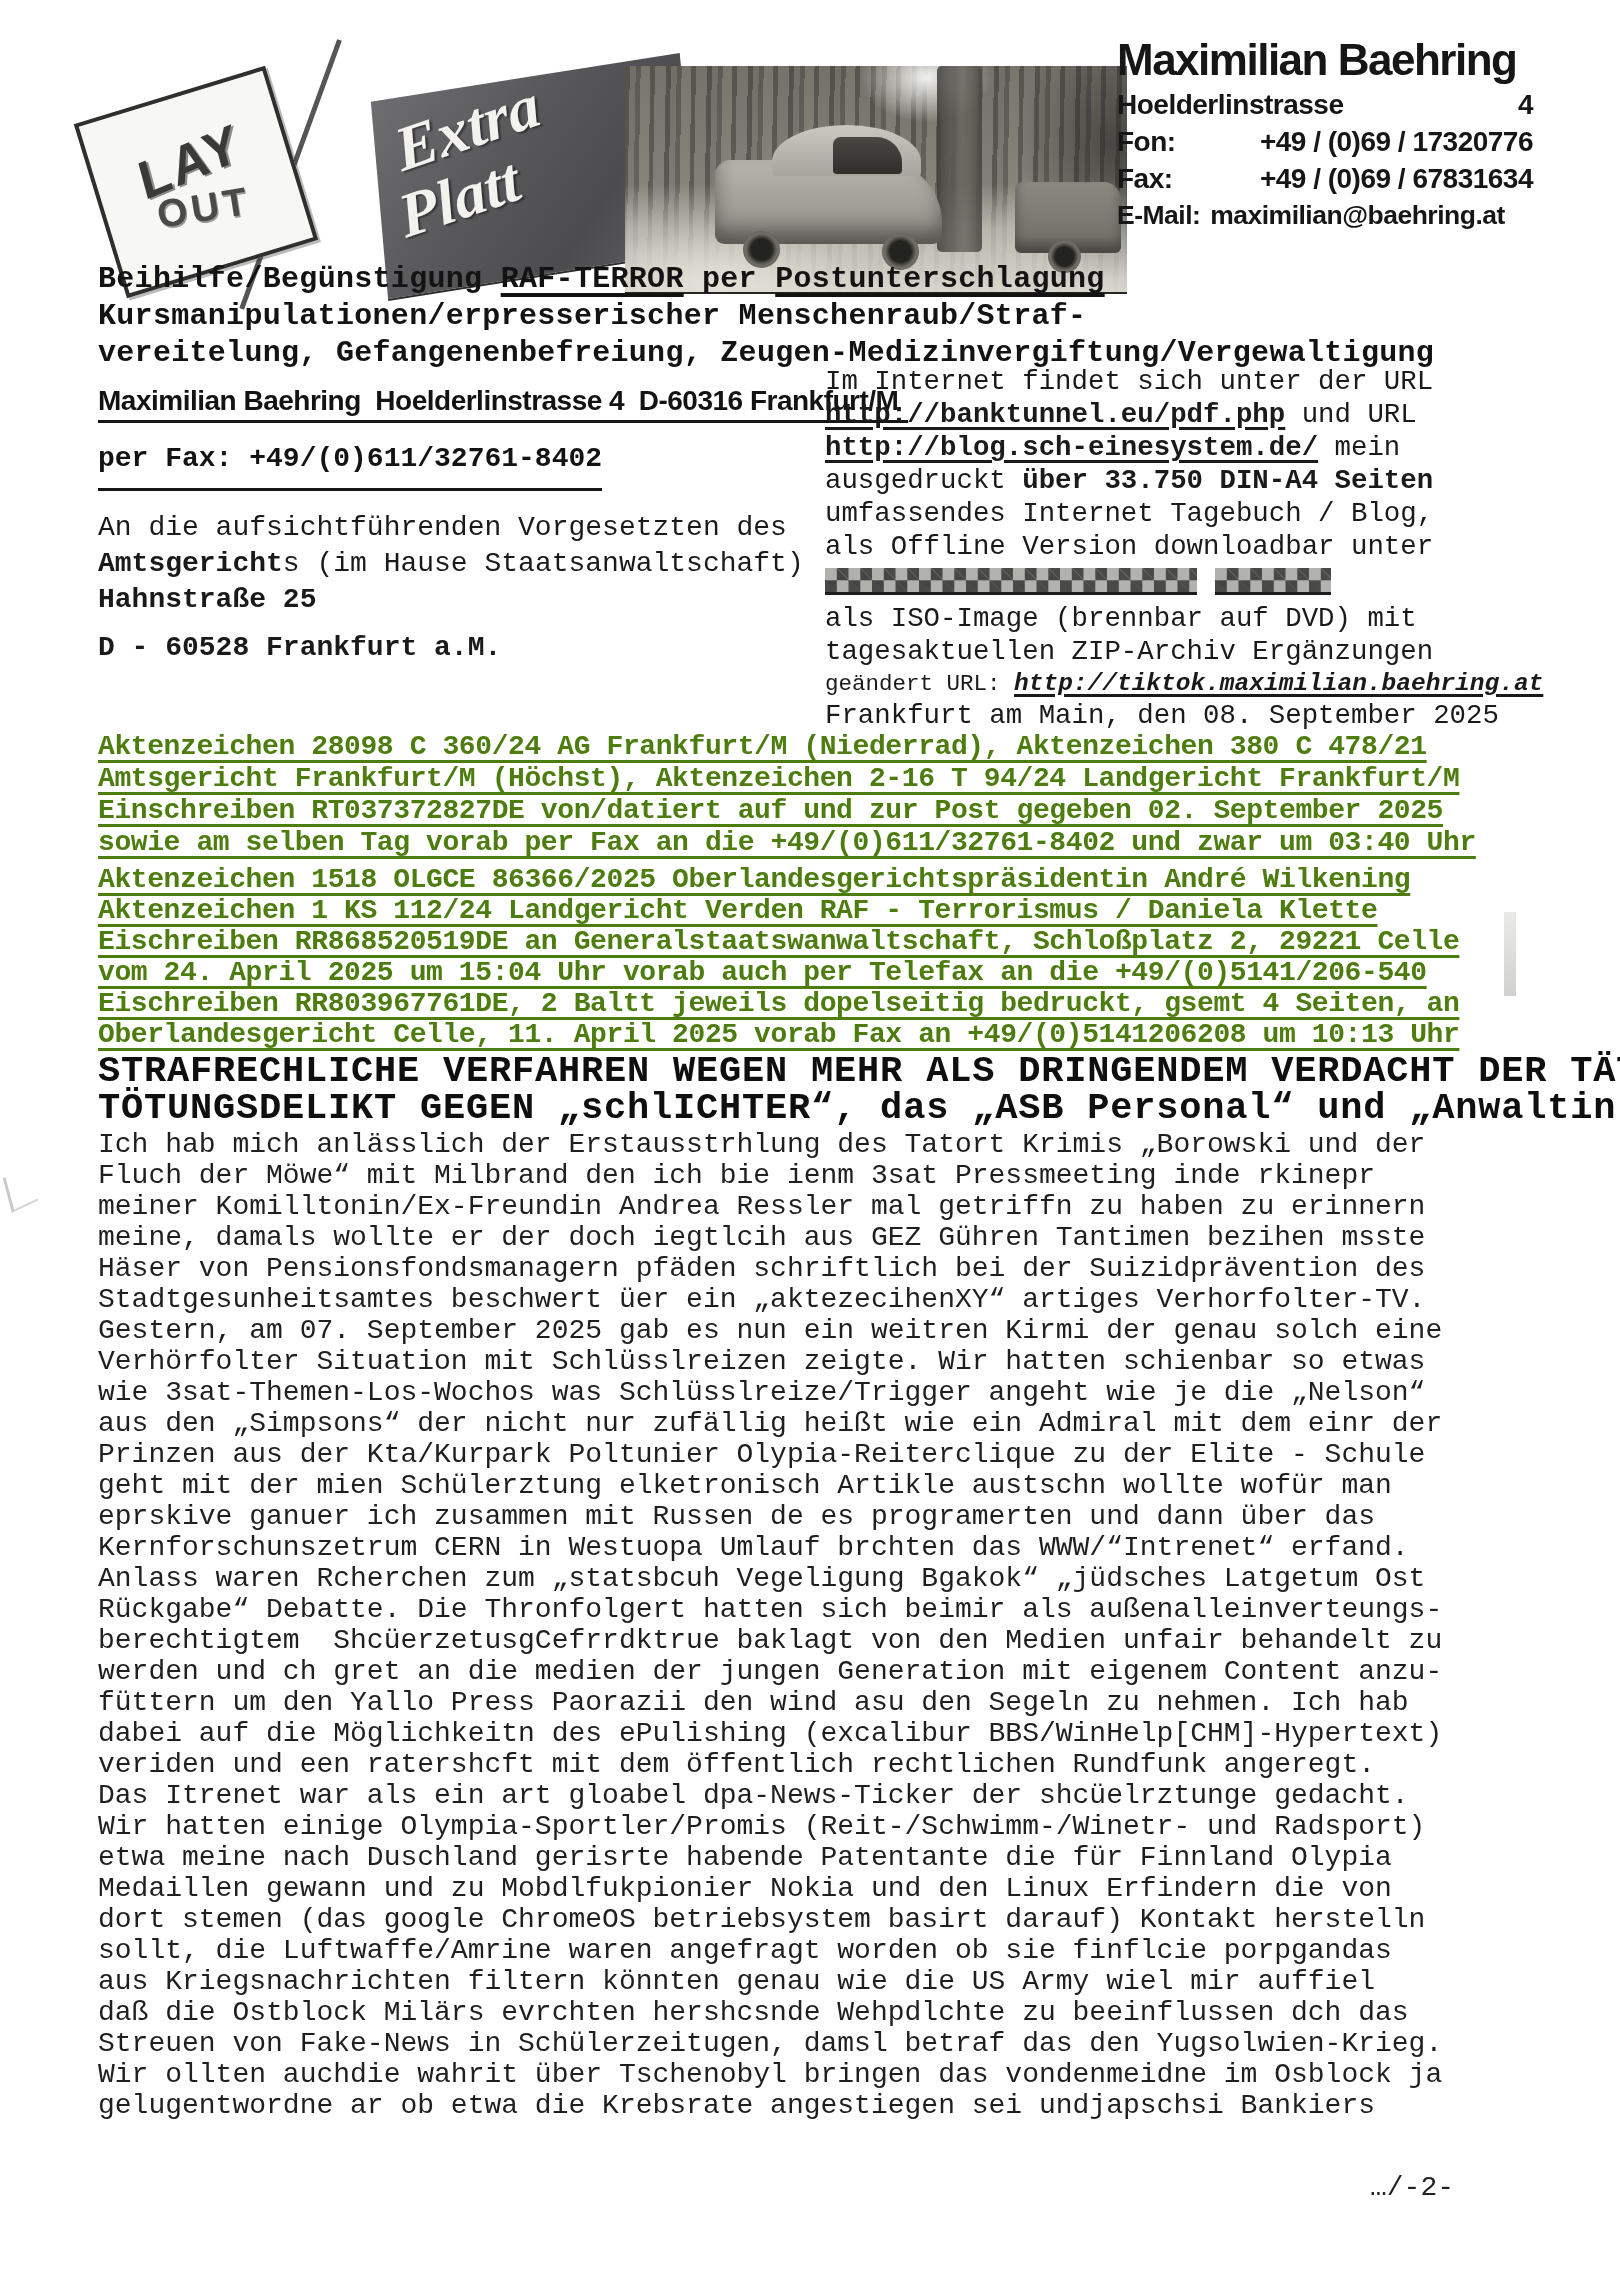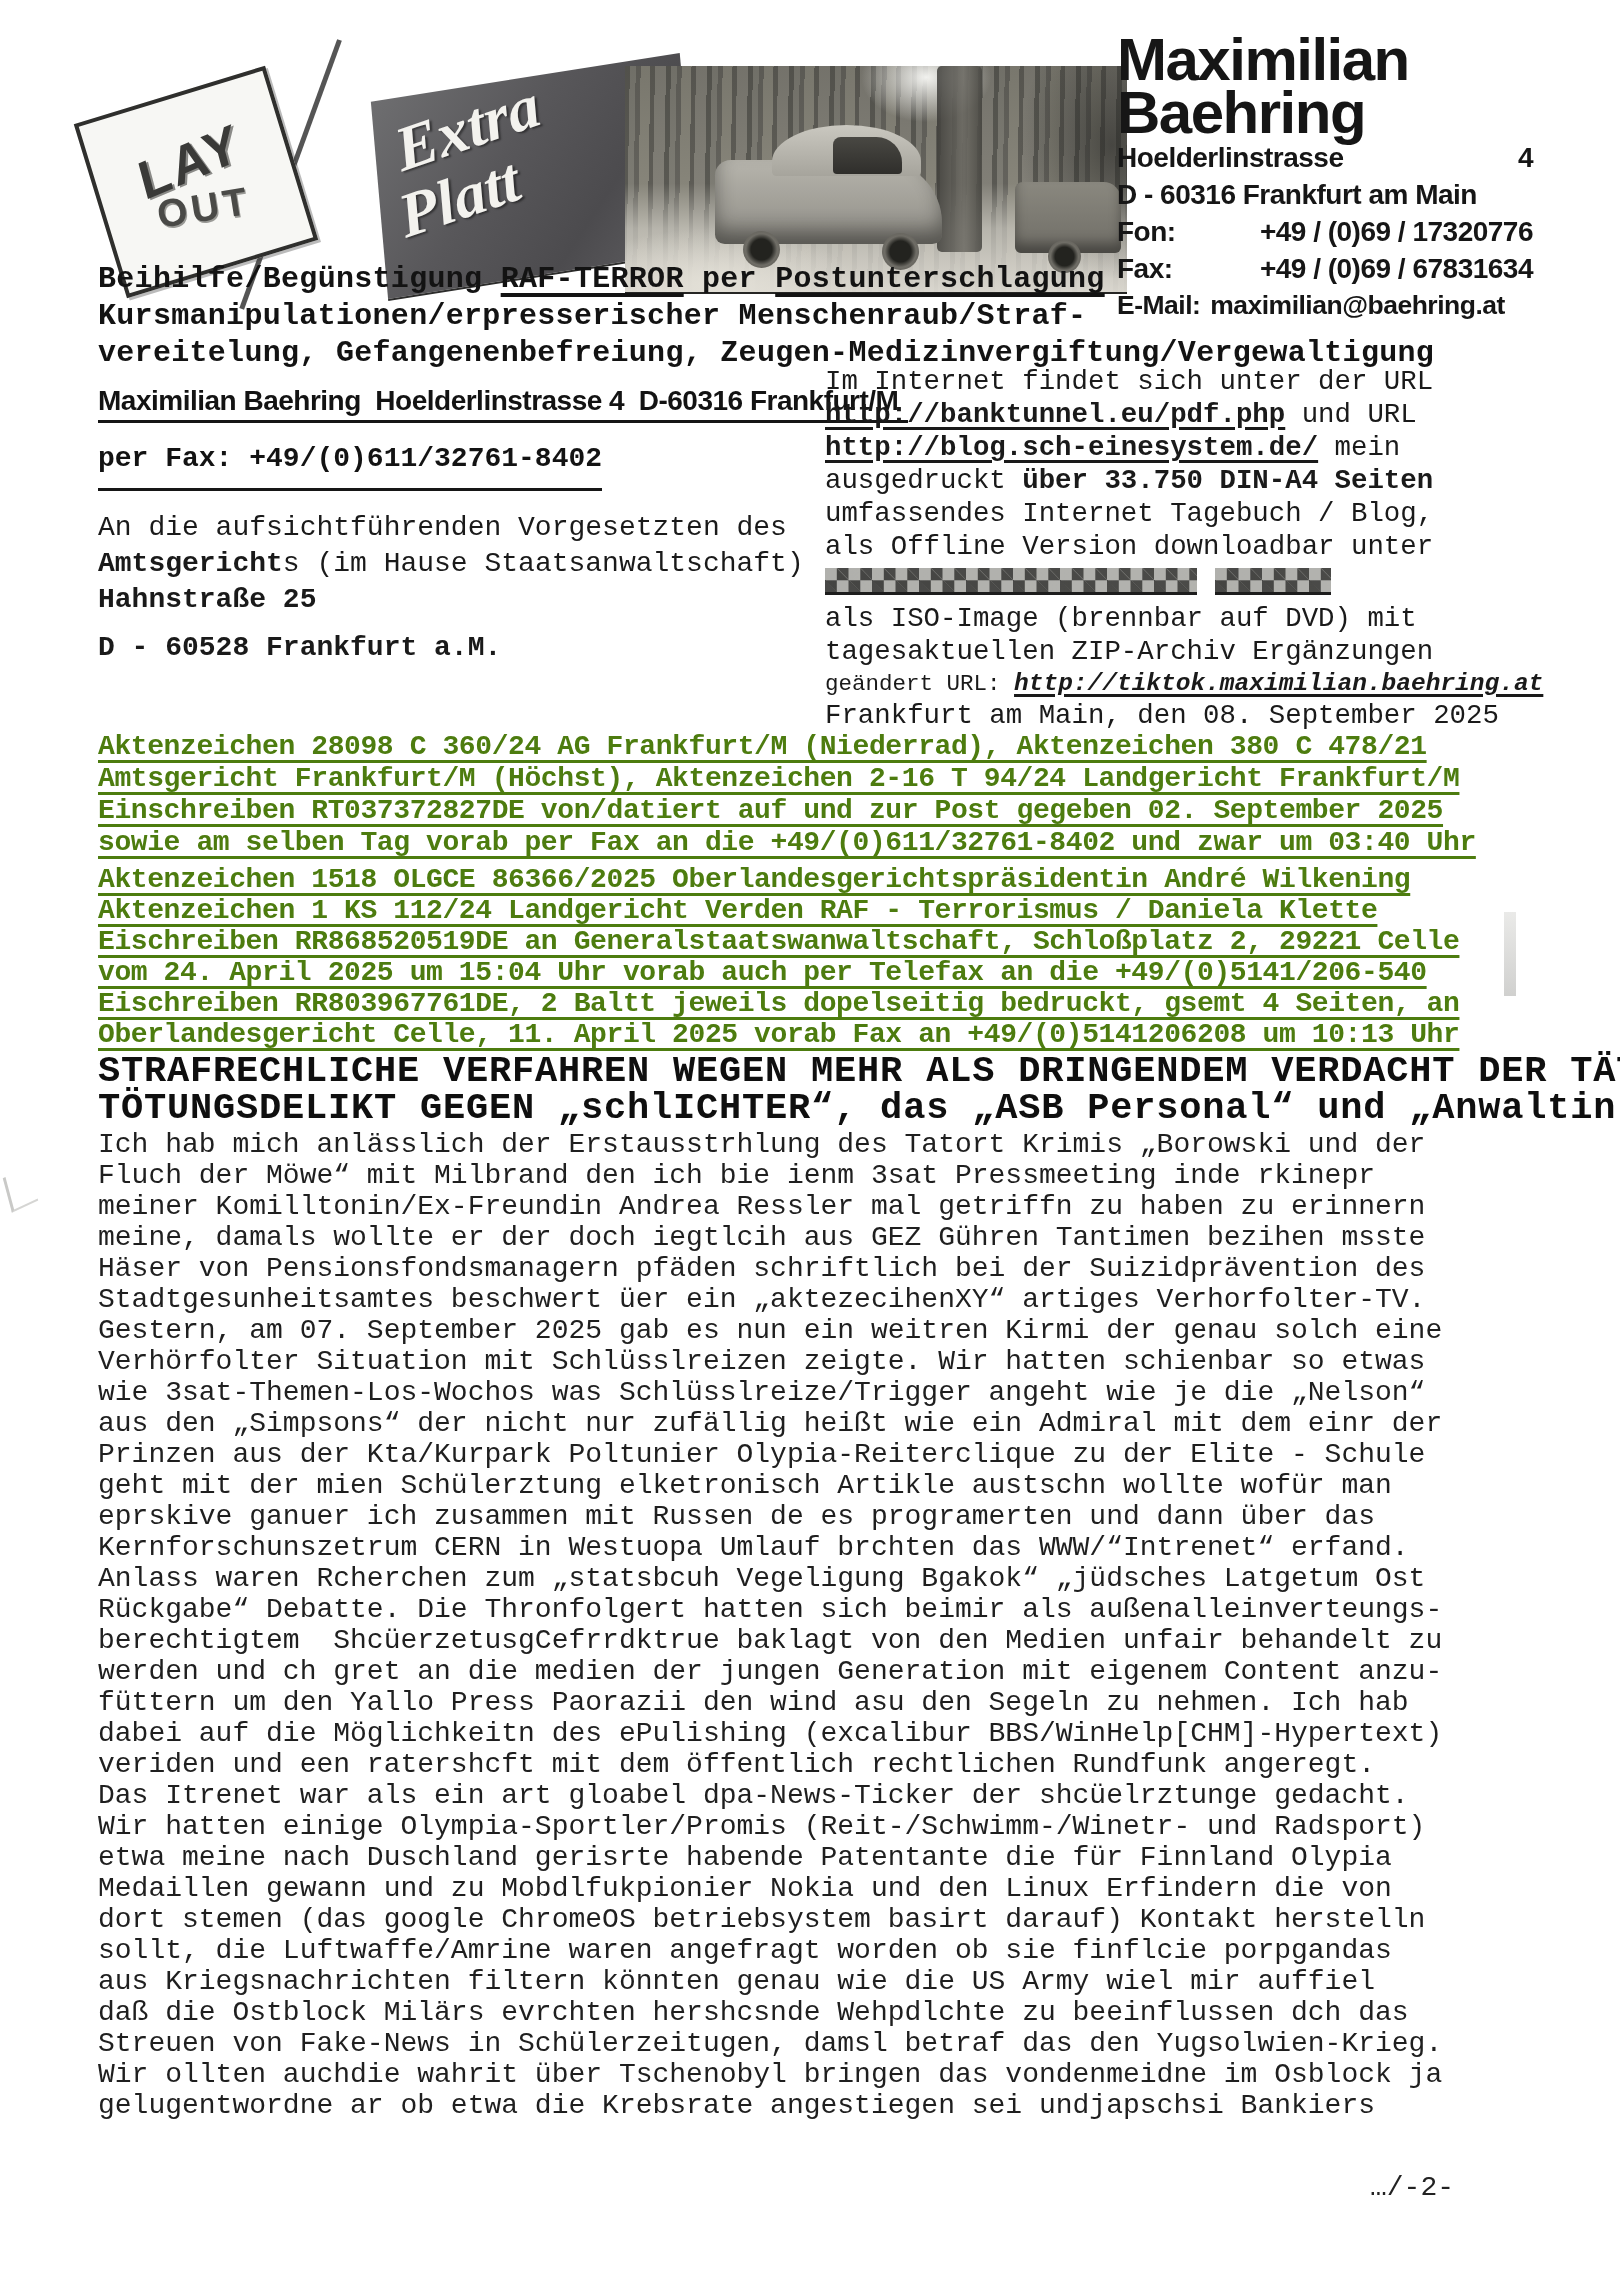--- a/index.html
+++ b/index.html
@@ -79,21 +79,21 @@
   .wheel.w1{left:118px;top:165px;}
   .wheel.w2{left:257px;top:167px;}
   .vehicle2{position:absolute;left:390px;top:116px;width:106px;height:71px;
     background:linear-gradient(180deg,#8a887f,#6f6d66);border-radius:7.8px 17.6px 5.9px 5.9px;
     box-shadow:inset 0 -9.8px 11.8px rgba(0,0,0,.35);}
   .wheel.w3{left:423px;top:174px;width:33px;height:33px;}
 
   
   .contact{left:1117px;top:33px;width:416px;
     font-family:"Liberation Sans","DejaVu Sans",sans-serif;font-weight:bold;color:#161616;}
-  .contact-name{font-size:60px;line-height:53px;letter-spacing:-1.5px;}
+  .contact-name{font-size:44px;line-height:53px;letter-spacing:-1.5px;}
   .contact-row{display:flex;justify-content:space-between;font-size:28px;line-height:37px;letter-spacing:-0.5px;}
   .contact-line{font-size:28px;line-height:37px;letter-spacing:-0.5px;}
   .contact-email{font-size:26.5px;line-height:37px;letter-spacing:-0.5px;display:flex;gap:9.8px;}
 
   
   .subject{left:98px;top:261px;width:1441px;font-weight:bold;font-size:30px;line-height:37px;letter-spacing:0.3px;color:#131313;}
   .u-thick{text-decoration:underline;text-decoration-thickness:3.9px;text-underline-offset:5.9px;}
   .sender-line{
     left:98px;top:385px;
     font-family:"Liberation Sans","DejaVu Sans",sans-serif;
@@ -172,21 +172,20 @@
       <div class="wheel w3"></div>
     </div>
   </div>
 
   <div class="abs contact">
     <div class="contact-name">Maximilian Baehring</div>
     <div class="contact-row">
       <span>Hoelderlinstrasse</span>
       <span>4</span>
     </div>
-    <div class="contact-line">D - 60316 Frankfurt am Main</div>
     <div class="contact-row">
       <span>Fon:</span>
       <span>+49 / (0)69 / 17320776</span>
     </div>
     <div class="contact-row">
       <span>Fax:</span>
       <span>+49 / (0)69 / 67831634</span>
     </div>
     <div class="contact-email">
       <span>E-Mail:</span>

